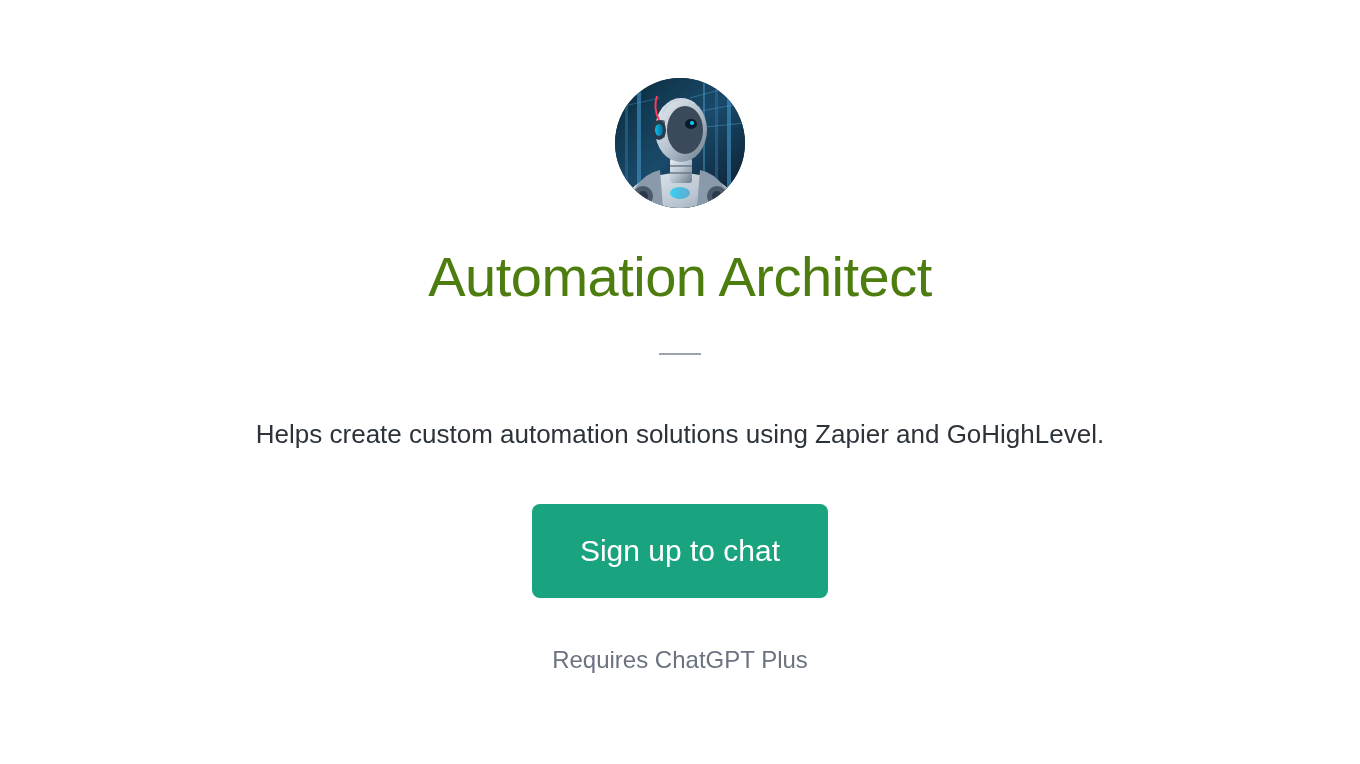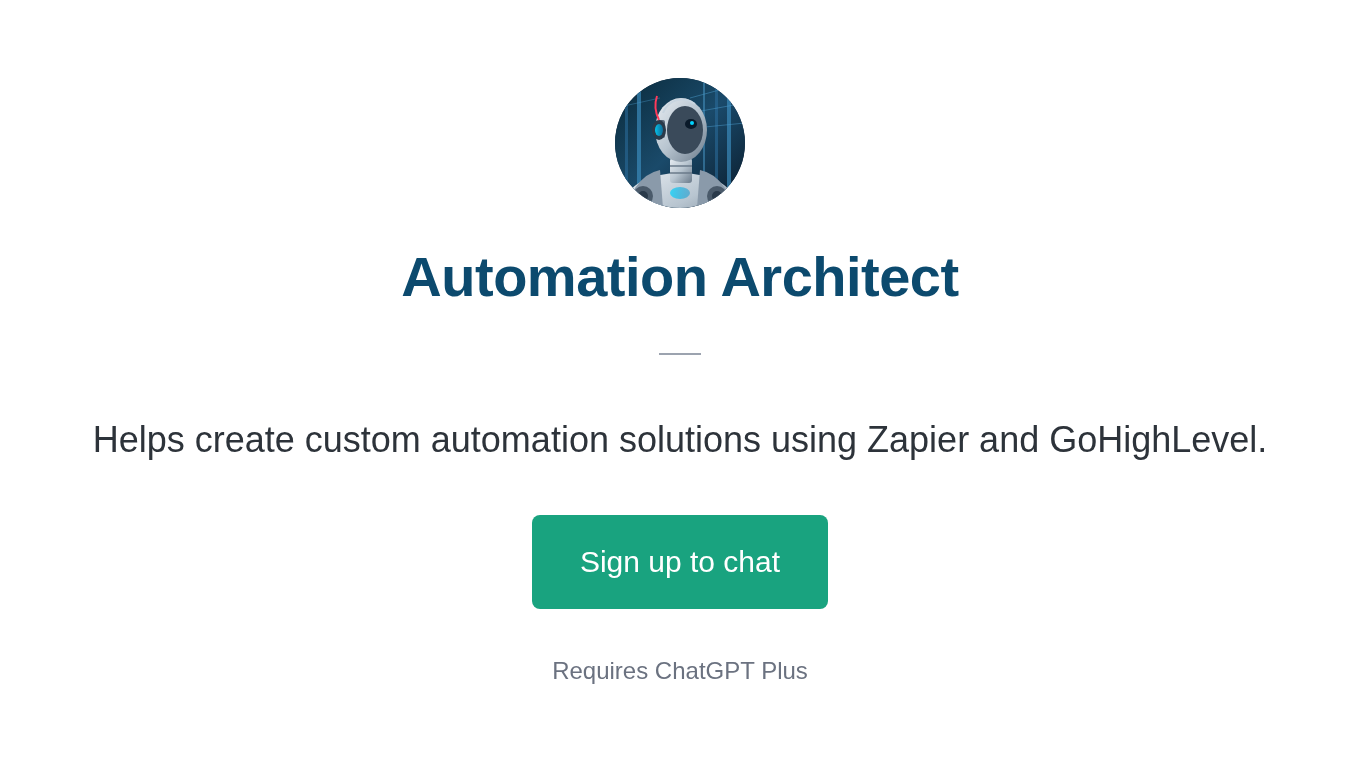--- a/index.html
+++ b/index.html
@@ -26,33 +26,33 @@
       background: linear-gradient(135deg, #0a1a2a 0%, #1a3a5a 50%, #0a1a2a 100%);
     }
     .avatar svg {
       width: 100%;
       height: 100%;
       display: block;
     }
     .title {
       margin-top: 36px;
       font-size: 56px;
-      font-weight: 700;
-      color: #0c4a6e;
+      font-weight: 400;
+      color: #4d7c0f;
       letter-spacing: -0.5px;
     }
     .divider {
       width: 42px;
       height: 2px;
       background: #9ca3af;
       margin-top: 44px;
     }
     .description {
       margin-top: 64px;
-      font-size: 36px;
+      font-size: 26px;
       color: #2d333a;
       text-align: center;
       font-weight: 400;
     }
     .signup-button {
       margin-top: 54px;
       background: #19a37f;
       color: #ffffff;
       border: none;
       border-radius: 8px;

